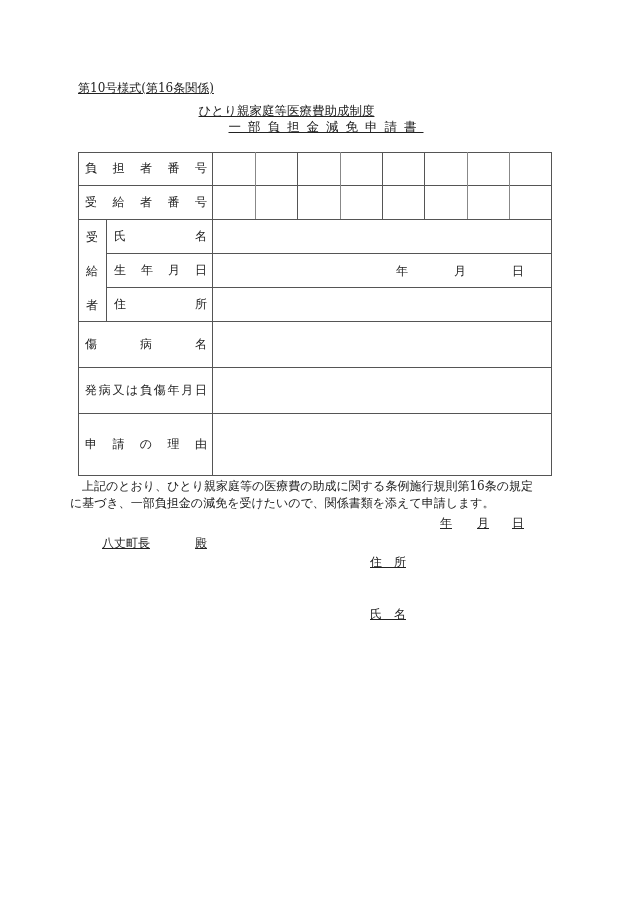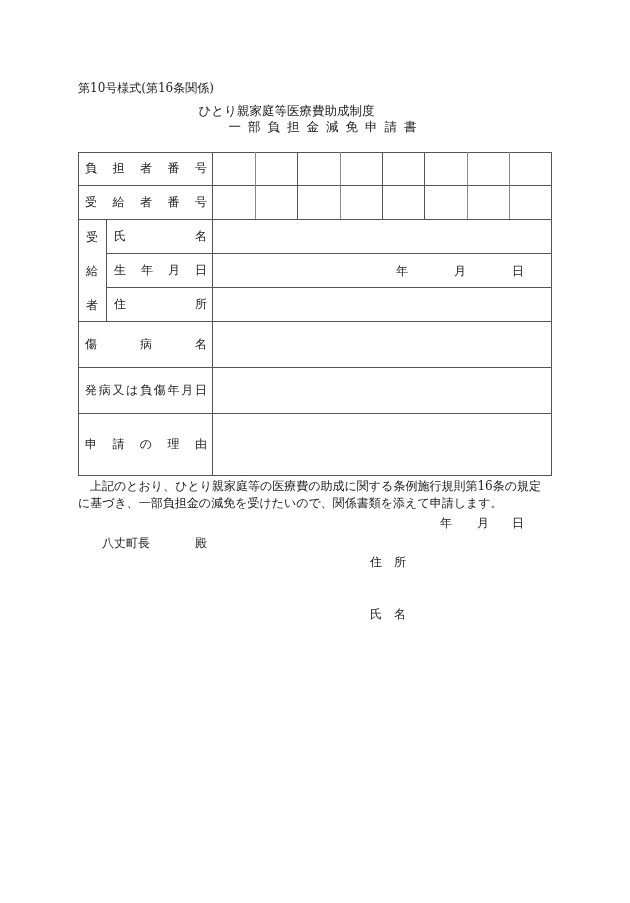--- a/index.html
+++ b/index.html
@@ -1,28 +1,28 @@
 <!DOCTYPE html>
 <html><head>
 <meta charset="utf-8">
 <style>
   html, body { margin:0; padding:0; background:#fff; }
   body { width:630px; height:903px; position:relative; overflow:hidden;
          font-family:"DejaVu Serif", "Liberation Serif", serif; color:#222; }
-  .abs { position:absolute; white-space:nowrap; }
+  .abs { position:absolute; white-space:nowrap;text-decoration:underline; }
   .form-no { left:78px; top:80px; font-size:12px; }
   .title1 { left:0; width:554px; top:103px; font-size:12.5px; text-align:center; padding-left:19px; box-sizing:border-box; }
   .title2 { left:4px; width:630px; top:119px; font-size:12.5px; text-align:center; letter-spacing:7px; padding-left:14px; box-sizing:border-box; }
   .tbl { position:absolute; left:78px; top:152px; width:474px; height:324px; }
   .line-h { position:absolute; height:1px; background:#555; }
   .line-v { position:absolute; width:1px; background:#555; }
   .lbl { position:absolute; font-size:12px; display:flex; justify-content:space-between; align-items:center; }
   .lbl span { display:inline-block; }
   .cell-text { position:absolute; font-size:12px; }
-  .para { position:absolute; left:78px; width:475px; font-size:12px; line-height:17px; white-space:normal; }
+  .para { position:absolute; left:70px; width:475px; font-size:12px; line-height:17px; white-space:normal; }
 </style>
 </head>
 <body>
 
 <div class="abs form-no">第10号様式(第16条関係)</div>
 <div class="abs title1">ひとり親家庭等医療費助成制度</div>
 <div class="abs title2">一部負担金減免申請書</div>
 
 <div class="tbl">
 

